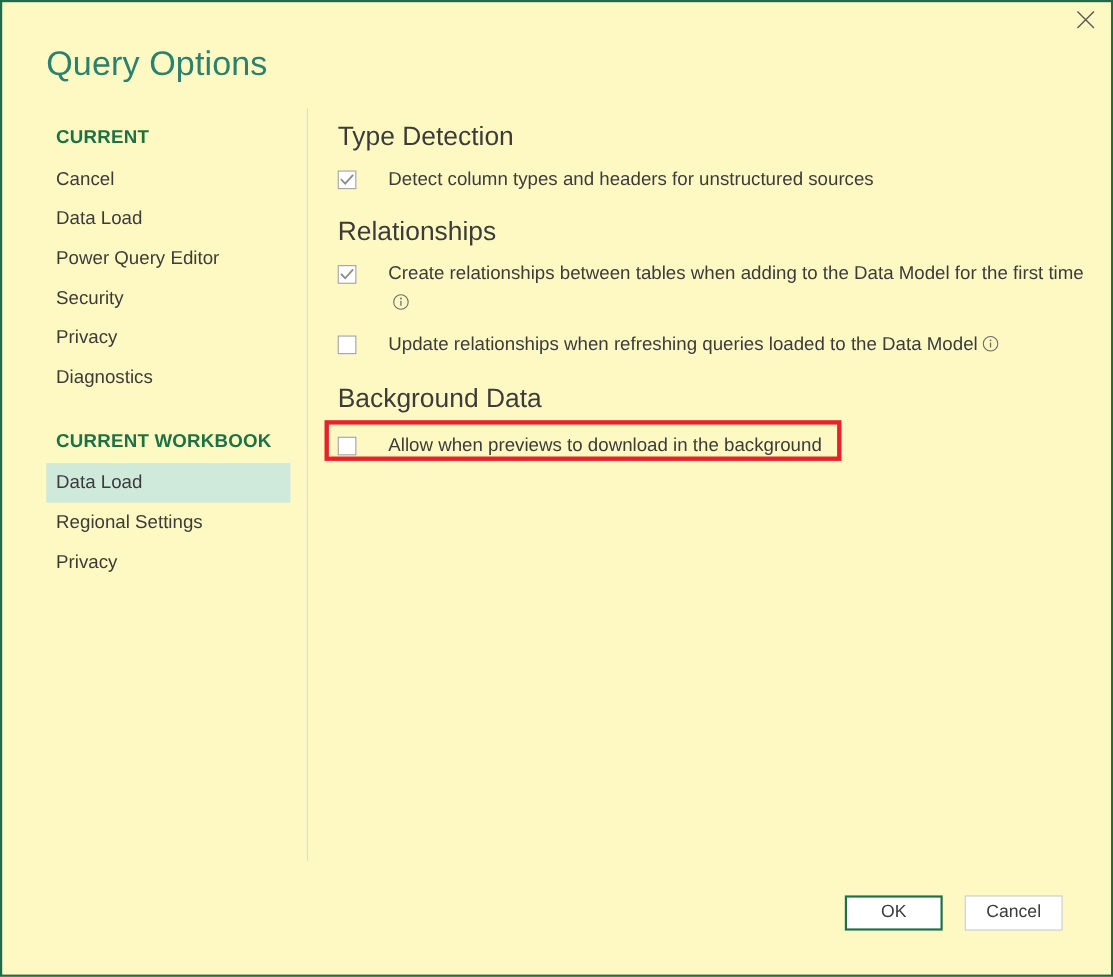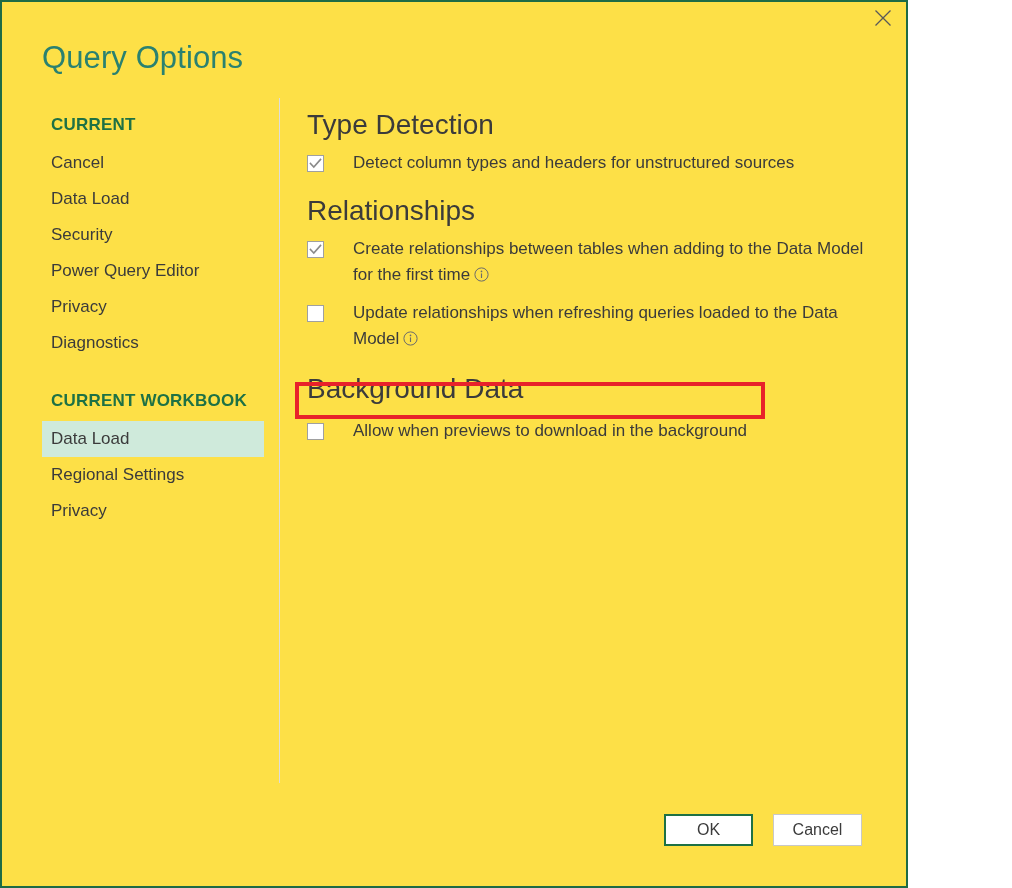--- a/index.html
+++ b/index.html
@@ -9,23 +9,23 @@
   }
   body {
     width: 1012px;
     height: 888px;
     font-family: "Liberation Sans", sans-serif;
     overflow: hidden;
   }
   #dialog {
     position: relative;
     box-sizing: border-box;
-    width: 908px;
+    width: 1012px;
     height: 888px;
-    background: #fde047;
+    background: #fef9c3;
     border: 2px solid #1e6b45;
   }
   
   #close-btn {
     position: absolute;
     top: 0;
     right: 0;
     width: 46px;
     height: 32px;
     display: flex;
@@ -82,21 +82,21 @@
     background: #dcdcdc;
   }
   
   #content {
     position: absolute;
     left: 305px;
     top: 108px;
     right: 20px;
   }
   .section-head {
-    font-size: 28px;
+    font-size: 24px;
     font-weight: 400;
     color: #3b3b3b;
     line-height: 30px;
   }
   .opt-row {
     display: flex;
     align-items: flex-start;
     font-size: 17px;
     color: #3b3b3b;
     line-height: 26px;
@@ -184,22 +184,22 @@
   </div>
 
   <div id="title">Query Options</div>
 
   <div id="sidebar">
 
     <div class="side-group-title">CURRENT</div>
 
     <div class="side-item">Cancel</div>
     <div class="side-item">Data Load</div>
+    <div class="side-item">Power Query Editor</div>
     <div class="side-item">Security</div>
-    <div class="side-item">Power Query Editor</div>
     <div class="side-item">Privacy</div>
     <div class="side-item">Diagnostics</div>
 
     <div class="group-gap"></div>
 
     <div class="side-group-title">CURRENT WORKBOOK</div>
 
     <div class="side-item selected">Data Load</div>
     <div class="side-item">Regional Settings</div>
     <div class="side-item">Privacy</div>

